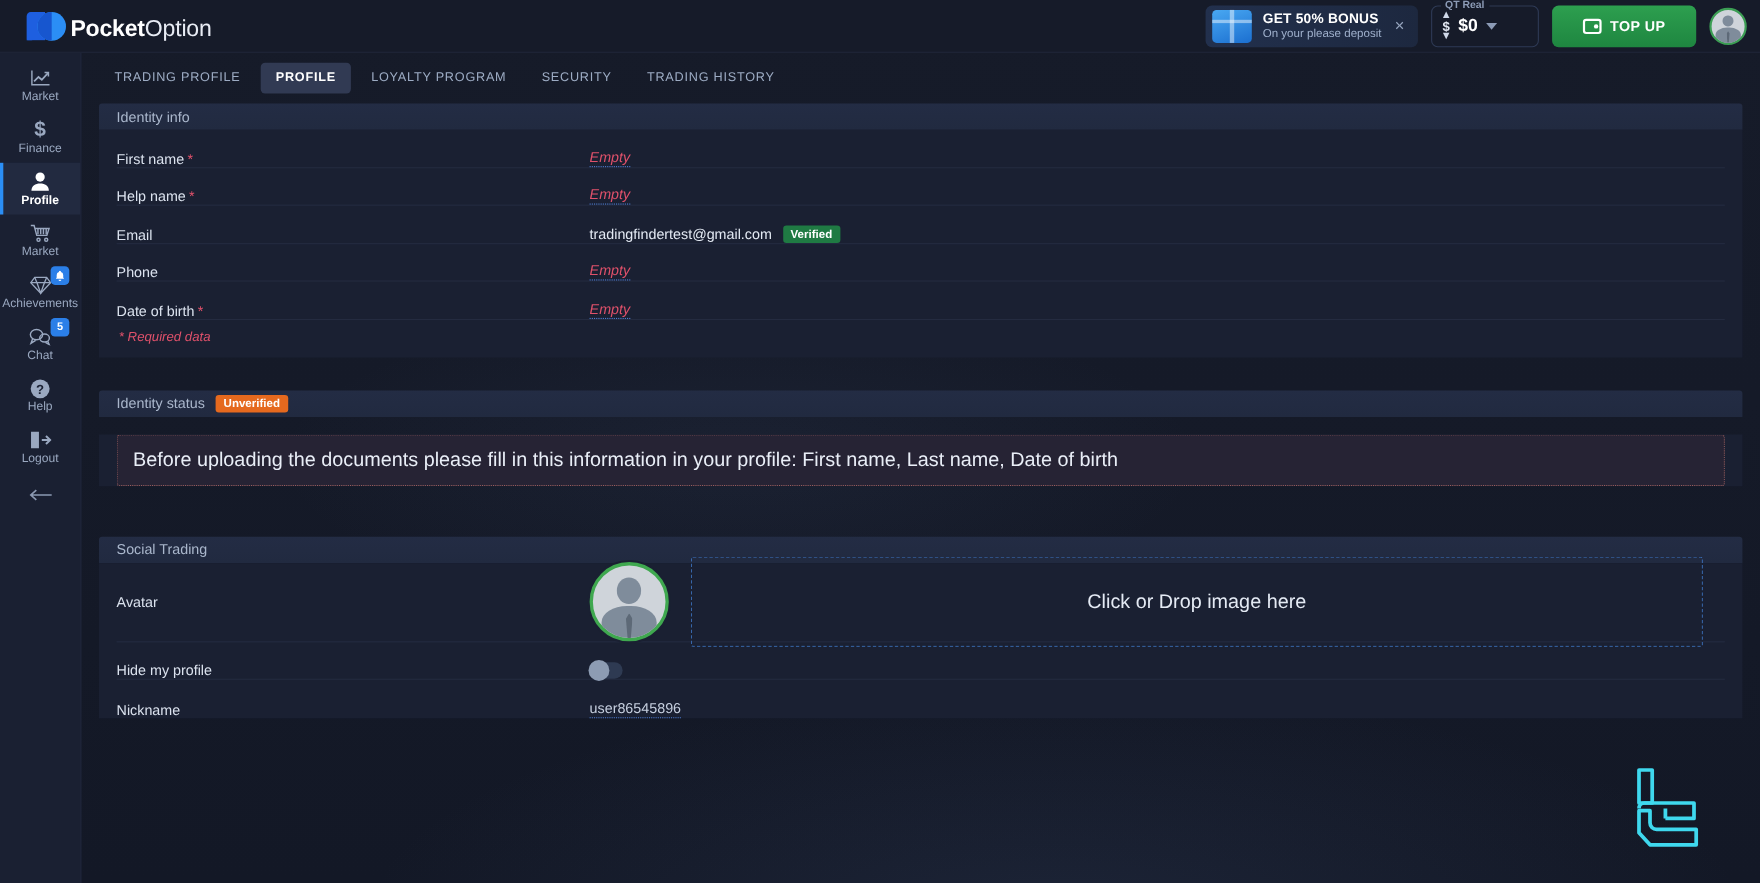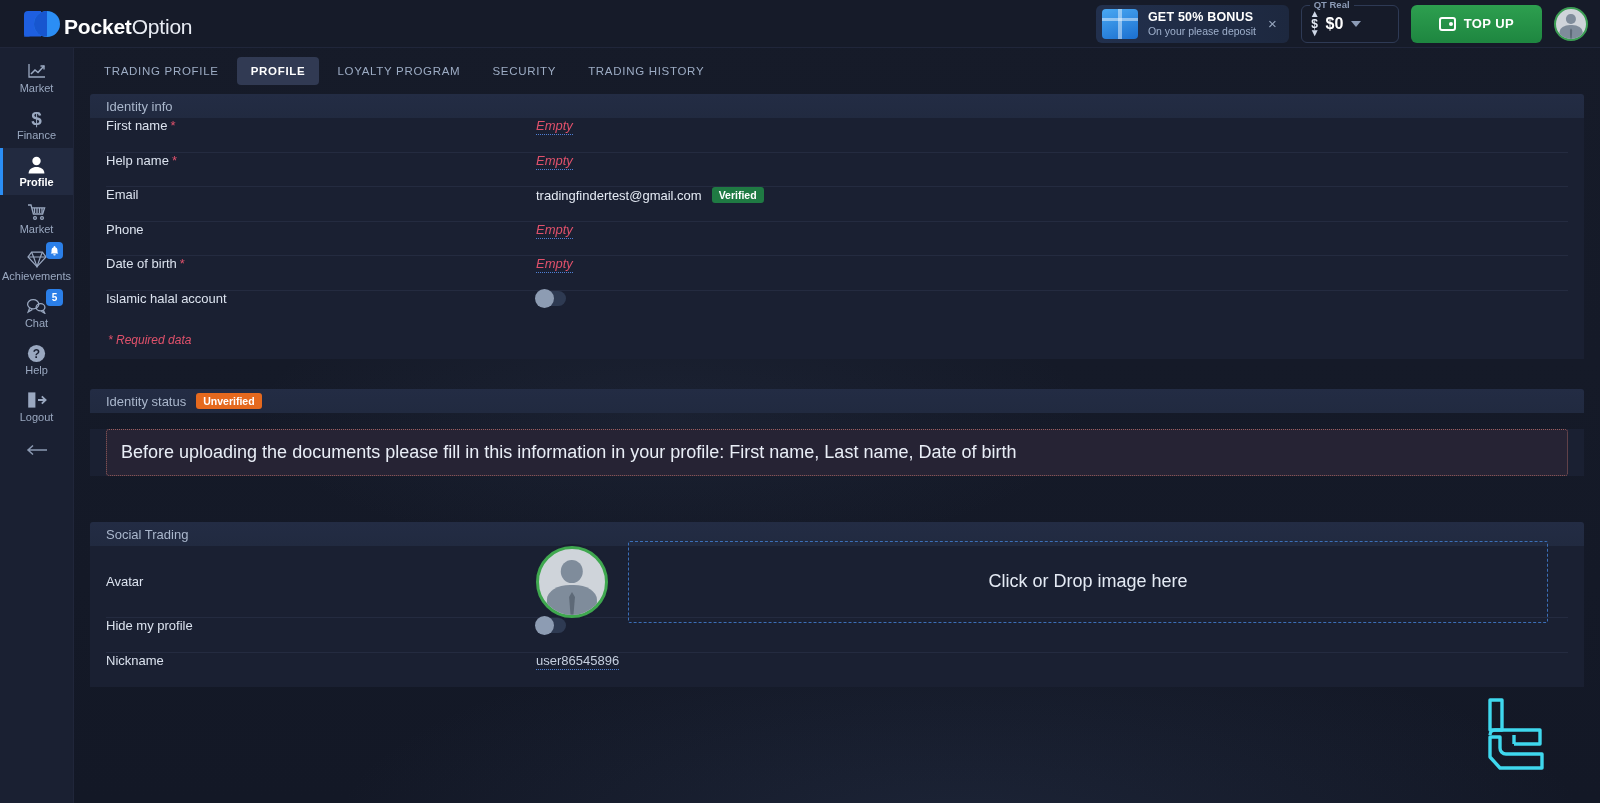--- a/index.html
+++ b/index.html
@@ -235,21 +235,21 @@
     font-size: 13px; color: #aab7cc;
     border-radius: 3px 3px 0 0;
   }
 
   .card {
     background: #1a2032;
     padding: 0 16px;
   }
 
   .row {
-    display: flex; align-items: flex-start;
+    display: flex; align-items: flex-end;
     height: 34.5px;
     border-bottom: 1px solid #242b40;
   }
   .row:last-child { border-bottom: none; }
   .row-label {
     width: 430px; font-size: 13px; color: #dbe2ee; flex: none;
   }
   .req { color: #e0516b; margin-left: 3px; }
   .row-value { display: flex; align-items: center; gap: 10px; font-size: 13px; }
 
@@ -541,30 +541,20 @@
 
         <div class="row">
           <div class="row-label">
             <span>Date of birth</span><span class="req">*</span>
           </div>
           <div class="row-value">
             <span class="empty-link">Empty</span>
           </div>
         </div>
 
-        <div class="row" style="border-bottom:none;">
-          <div class="row-label">
-            <span>Islamic halal account</span>
-          </div>
-          <div class="row-value">
-            <div class="toggle">
-                <div class="knob"></div>
-              </div>
-          </div>
-        </div>
 
         <div class="required-note">* Required data</div>
       </div>
     </div>
 
     <div class="gap-band"></div>
 
     <div class="panel">
       <div class="section-head">
         <span>Identity status</span>

